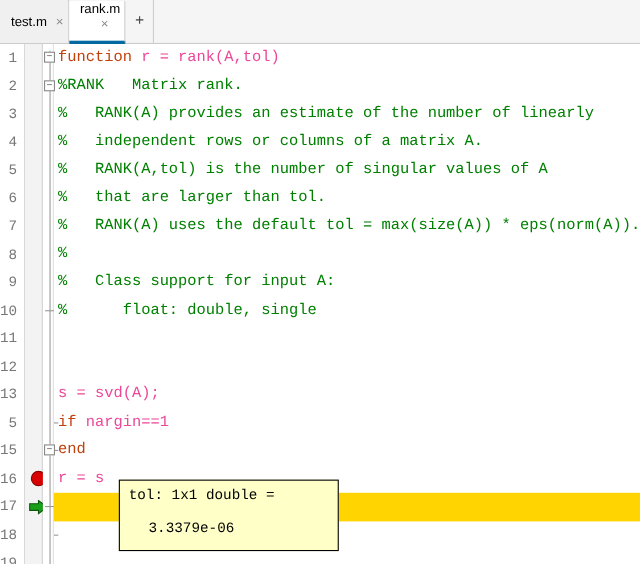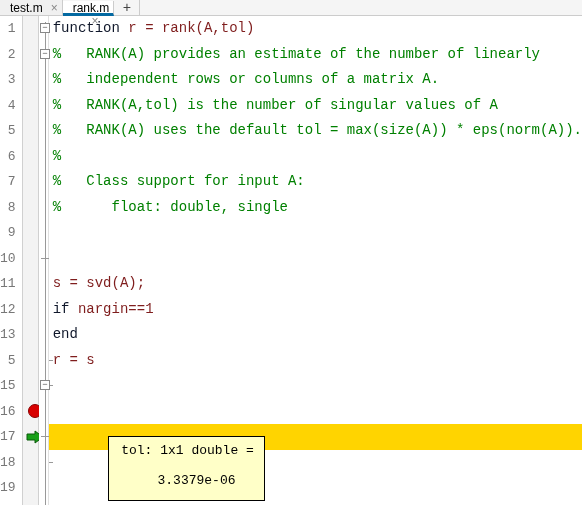--- a/index.html
+++ b/index.html
@@ -8,21 +8,21 @@
     font-size: 14px;
     background: #fff;
     width: 582px;
     height: 513px;
     overflow: hidden;
     position: relative;
   }
   .tabbar {
     display: flex;
     align-items: stretch;
-    height: 16px;
+    height: 40px;
     background: #f5f5f5;
     border-bottom: 1px solid #ccc;
   }
   .tab {
     display: flex;
     align-items: center;
     padding: 0 4px 0 10px;
     border-right: 1px solid #ccc;
     font-size: 12px;
     font-family: Tahoma, Arial, sans-serif;
@@ -121,45 +121,44 @@
     flex: 1;
     position: relative;
     font-size: 14px;
   }
   .code .line {
     height: 25.5px;
     line-height: 25.5px;
     padding-left: 4px;
     white-space: pre;
   }
-  .kw   { color: #0f172a; }
+  .kw   { color: #c2410c; }
   .com  { color: #008000; }
-  .txt  { color: #7f1d1d; margin-top: 12px; }
+  .txt  { color: #ec4899; margin-top: 12px; }
   .line17-bg {
     position: absolute;
     left: 0; right: 0;
     top: calc(25.5px * 16);
     height: 25.5px;
     background: #ffd400;
     z-index: 0;
   }
   .code .line > span { position: relative; z-index: 1; }
   .tooltip {
     position: absolute;
     left: 108px;
     top: calc(24px + 25.5px * 16 + 4px);
-    width: 157px;
+    width: 200px;
     background: #ffffc8;
     border: 1px solid #000;
     padding: 4px 6px 10px 8px;
     font-size: 13px;
     line-height: 1.5;
     font-family: "Consolas","Courier New",monospace;
     z-index: 10;
-    text-align: center;
   }
   .dash {
     position: absolute;
     left: 24px;
     width: 6px;
     height: 1px;
     background: #999;
   }
 </style>
 </head>
@@ -220,23 +219,25 @@
     <div class="fold-box" style="top:calc(25.5px*0 + 7px)">−</div>
     <div class="fold-box" style="top:calc(25.5px*1 + 7px)">−</div>
     <div class="fold-tick" style="top:calc(25.5px*9 + 12px)"></div>
     <div class="fold-box" style="top:calc(25.5px*14 + 7px)">−</div>
     <div class="fold-tick" style="top:calc(25.5px*16 + 12px)"></div>
   </div>
 
   <div class="code">
     <div class="line17-bg"></div>
     <div class="line"><span class="kw">function</span><span class="txt"> r = rank(A,tol)</span></div>
+    <div class="line"><span class="com">%RANK   Matrix rank.</span></div>
     <div class="line"><span class="com">%   RANK(A) provides an estimate of the number of linearly</span></div>
     <div class="line"><span class="com">%   independent rows or columns of a matrix A.</span></div>
     <div class="line"><span class="com">%   RANK(A,tol) is the number of singular values of A</span></div>
+    <div class="line"><span class="com">%   that are larger than tol.</span></div>
     <div class="line"><span class="com">%   RANK(A) uses the default tol = max(size(A)) * eps(norm(A)).</span></div>
     <div class="line"><span class="com">%</span></div>
     <div class="line"><span class="com">%   Class support for input A:</span></div>
     <div class="line"><span class="com">%      float: double, single</span></div>
     <div class="line"><span class="txt"></span></div>
     <div class="line"><span class="txt"></span></div>
     <div class="line"><span class="txt">s = svd(A);</span></div>
     <div class="line"><span class="kw">if</span><span class="txt"> nargin==1</span></div>
     <div class="line"><span class="kw">end</span></div>
     <div class="line"><span class="txt">r = s</span></div>

